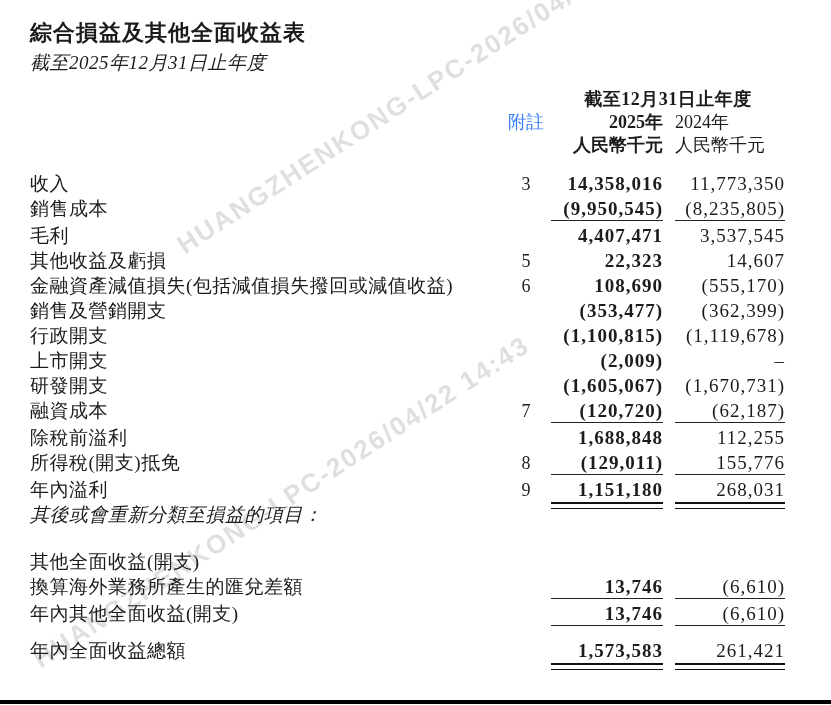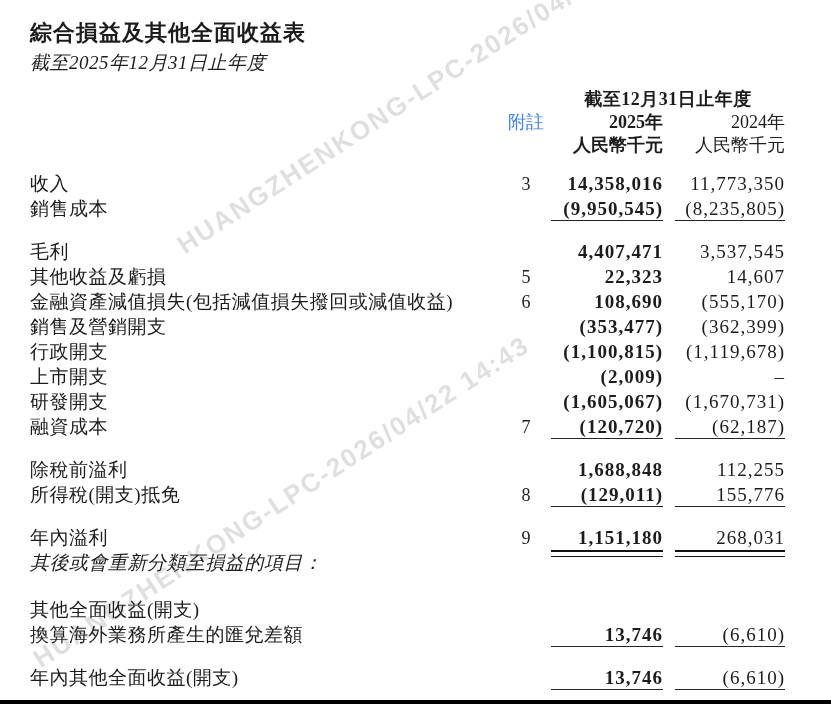--- a/index.html
+++ b/index.html
@@ -11,25 +11,25 @@
   .content { position:relative; padding:14px 46px 0 30px; }
 
   .title { font-size:22px; font-weight:bold; margin:4px 0 2px 0; letter-spacing:1px; }
   .subtitle { font-size:19px; font-style:italic; margin:2px 0 12px 0; letter-spacing:0.5px; }
 
   .hrow { display:flex; align-items:baseline; height:23px; line-height:23px; font-size:18px; }
   .hrow .fill { flex:1; }
   .hnote { width:50px; text-align:center; color:#3b82f6; }
   .hspan { width:234px; text-align:center; font-weight:bold; letter-spacing:0.5px; }
   .h25 { width:112px; text-align:right; font-weight:bold; }
-  .h24 { width:110px; margin-left:12px; text-align:right; }
+  .h24 { width:110px; margin-left:12px; text-align:left; }
   .thead { margin-bottom:14px; }
 
   .row { display:flex; align-items:baseline; height:25px; line-height:25px; }
-  .row.gap-small { margin-top:18px; }
+  .row.gap-small { margin-top:2px; }
   .row.gap-med   { margin-top:12px; }
   .row.gap-large { margin-top:22px; }
   .row.italic .lbl { font-style:italic; }
   .lbl { flex:1; font-size:19px; white-space:nowrap; letter-spacing:0.5px; }
   .note { width:50px; text-align:center; font-size:18px; color:#222; }
   .num { width:112px; text-align:right; font-size:19px; position:relative; white-space:nowrap; letter-spacing:1px; }
   .v25 { font-weight:bold; }
   .v24 { width:110px; margin-left:12px; font-weight:normal; }
 
   .u-single::after {

